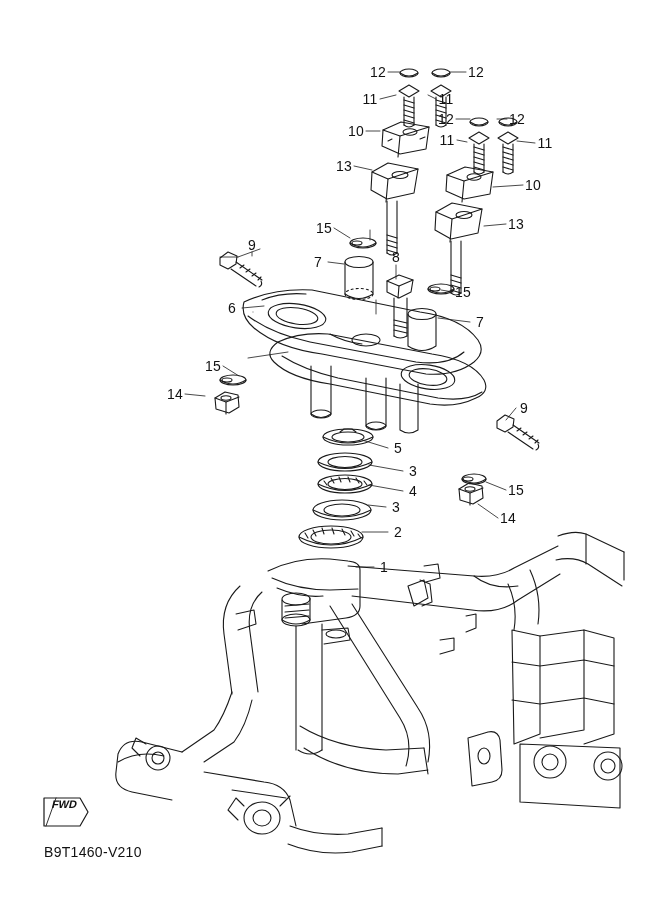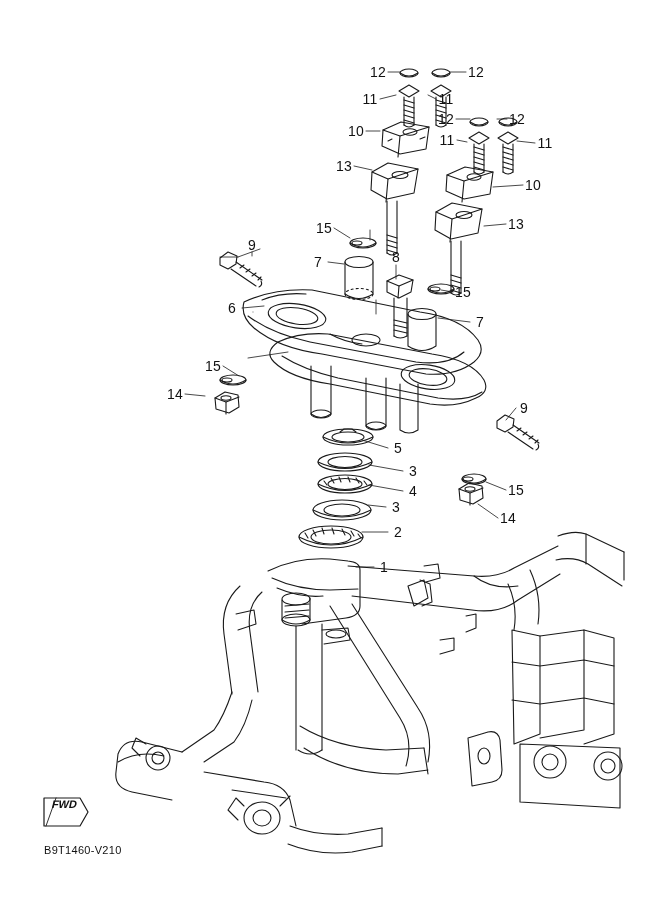--- a/index.html
+++ b/index.html
@@ -31,21 +31,21 @@
     color: #111111;
     white-space: nowrap;
     transform: translate(-50%, -50%);
     letter-spacing: 0.2px;
   }
   .part-code {
     position: absolute;
     left: 44px;
     top: 844px;
     font-family: "Liberation Sans", sans-serif;
-    font-size: 11px;
+    font-size: 14px;
     color: #111111;
     letter-spacing: 0.3px;
   }
   .fwd-label {
     position: absolute;
     left: 52px;
     top: 798px;
     font-family: "Liberation Sans", sans-serif;
     font-size: 11px;
     font-weight: bold;

